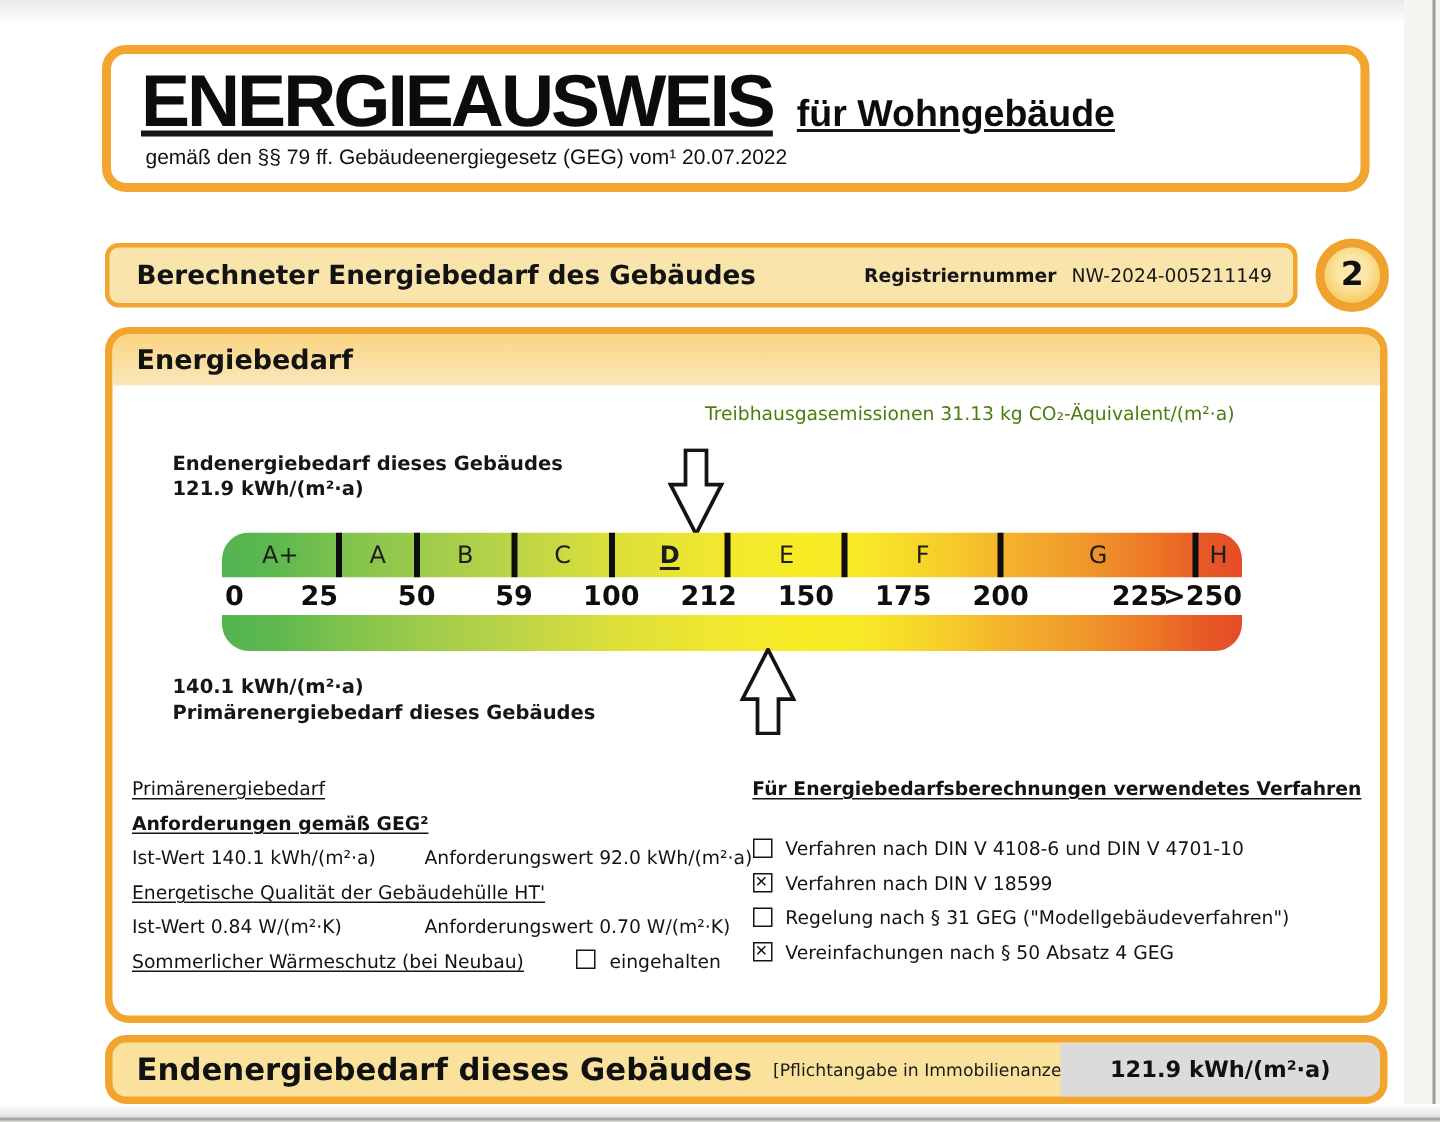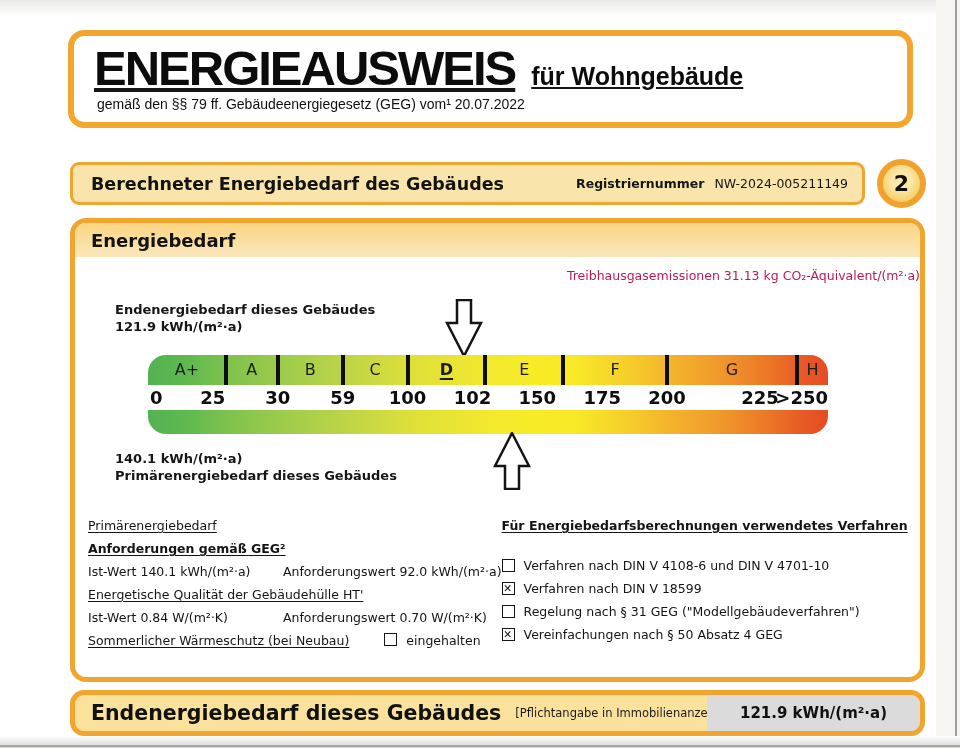--- a/index.html
+++ b/index.html
@@ -46,21 +46,21 @@
     font-size:22px;font-weight:bold;color:#111;
   }
 
   
   .panel{
     position:absolute;left:70px;top:218px;width:855px;height:464px;box-sizing:border-box;
     border:5px solid #F1A52F;border-radius:16px;background:#fff;overflow:hidden;
   }
   .panel-band{height:34px;background:linear-gradient(180deg,#FBD582,#F9E7BB);display:flex;align-items:center;
     padding-left:16px;font-size:18px;font-weight:bold;color:#131313;}
-  .ghg-line{margin:11px 0 12px 395px;font-size:12.5px;color:#be185d;text-align:right;}
+  .ghg-line{margin:11px 0 12px 395px;font-size:12.5px;color:#4d7c0f;}
   .demand-label{margin:18px 0 0 40px;font-size:13px;font-weight:bold;line-height:17px;color:#161616;}
   .demand-label.prim{margin-top:16px;}
 
   
   .scale-area{position:relative;margin:20px 0 0 73px;width:680px;height:79px;}
   .scale-box{position:absolute;left:0;top:0;width:680px;height:79px;border-radius:18px;overflow:hidden;}
   .letters-band{position:relative;height:30px;}
   .numbers-strip{position:relative;height:25px;background:#ffffff;}
   .lower-band{position:relative;height:24px;}
   .letter{position:absolute;top:0;line-height:30px;transform:translateX(-50%);font-size:16px;color:#1d1d1d;}
@@ -156,24 +156,24 @@
           <span class="tickmark" style="left: 28.626%;"></span>
           <span class="tickmark" style="left: 38.1679%;"></span>
           <span class="tickmark" style="left: 49.6183%;"></span>
           <span class="tickmark" style="left: 61.0687%;"></span>
           <span class="tickmark" style="left: 76.3359%;"></span>
           <span class="tickmark" style="left: 95.4198%;"></span>
         </div>
       <div class="numbers-strip" id="numbers-strip">
           <span class="num first">0</span>
           <span class="num" style="left: 9.54198%;">25</span>
-          <span class="num" style="left: 19.084%;">30</span>
+          <span class="num" style="left: 19.084%;">50</span>
           <span class="num" style="left: 28.626%;">59</span>
           <span class="num" style="left: 38.1679%;">100</span>
-          <span class="num" style="left: 47.7099%;">102</span>
+          <span class="num" style="left: 47.7099%;">212</span>
           <span class="num" style="left: 57.2519%;">150</span>
           <span class="num" style="left: 66.7939%;">175</span>
           <span class="num" style="left: 76.3359%;">200</span>
           <span class="num" style="left: 85.8779%; margin-left: 28px;">225</span>
           <span class="num last">&gt;250</span>
         </div>
       <div class="lower-band" id="lower-band" style="background: linear-gradient(90deg, rgb(82, 179, 81) 0%, rgb(95, 185, 78) 5.73%, rgb(125, 194, 77) 11.45%, rgb(155, 203, 75) 19.08%, rgb(188, 212, 71) 28.63%, rgb(220, 223, 58) 38.17%, rgb(242, 232, 46) 49.62%, rgb(248, 236, 37) 57.25%, rgb(248, 232, 39) 62.98%, rgb(246, 206, 42) 70.61%, rgb(244, 181, 44) 76.34%, rgb(240, 154, 43) 83.97%, rgb(236, 117, 38) 91.6%, rgb(231, 90, 38) 96.18%, rgb(230, 75, 37) 100%);"></div>
     </div>
     <svg class="marker up" id="marker-up" width="38" height="58" viewBox="0 0 38 58" style="left: 53.4733%;">
       <path d="M19 1 L36 34 L26 34 L26 57 L12 57 L12 34 L2 34 Z" fill="#ffffff" stroke="#141414" stroke-width="2.5"></path>

